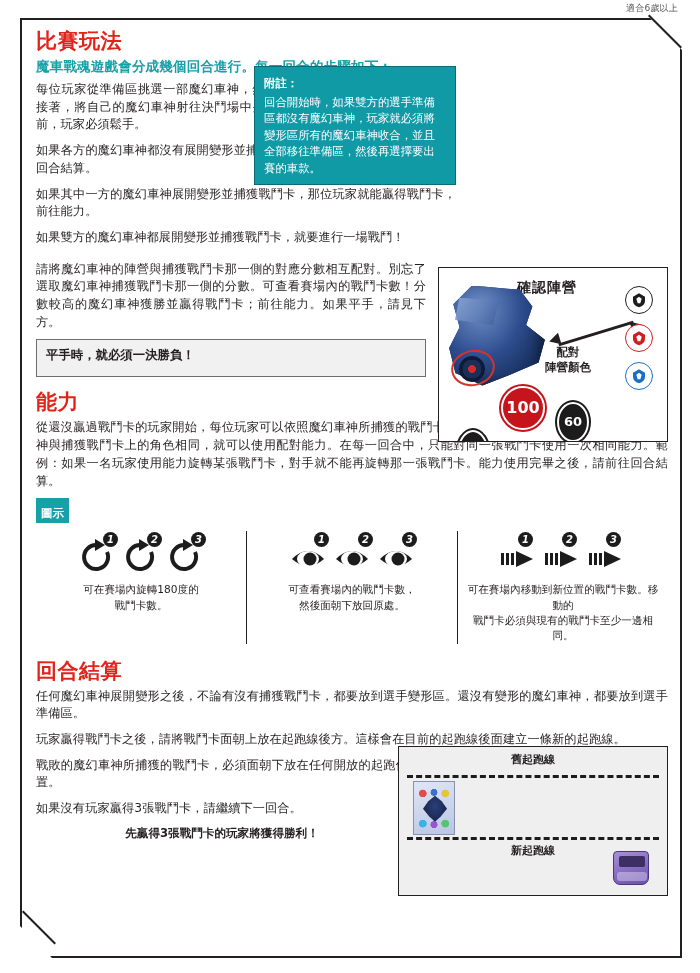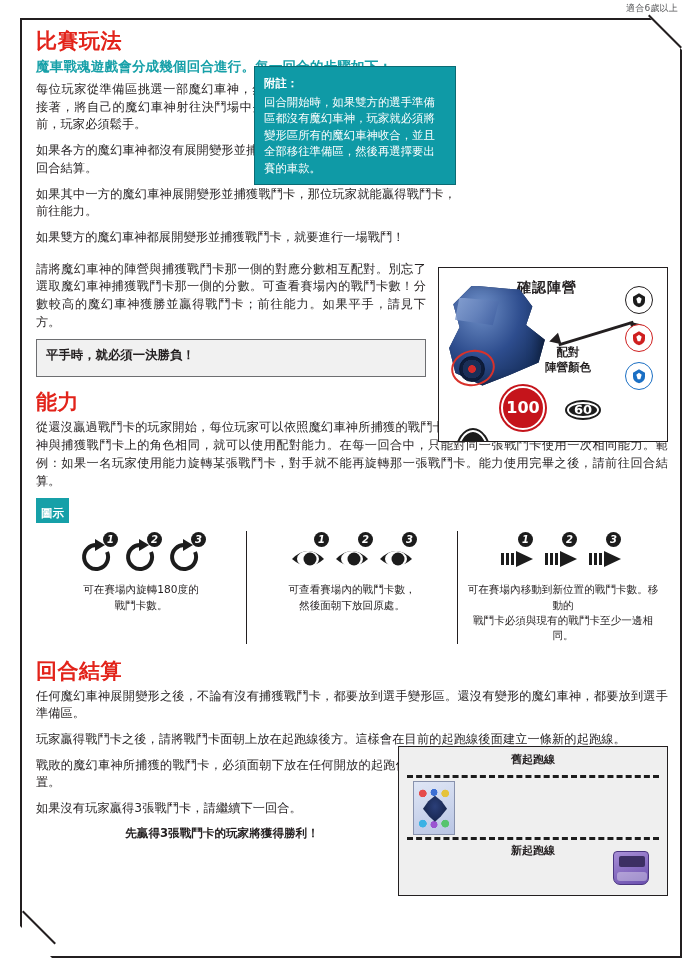--- a/index.html
+++ b/index.html
@@ -134,21 +134,21 @@
   }
   .score-circle{
     position:absolute; border-radius:50%;
     display:flex; align-items:center; justify-content:center;
     color:#fff; font-weight:bold; background:#1c1c1c;
     border:2px solid #fff; box-shadow:0 0 0 2px #1c1c1c;
   }
   .sc-20 { left:18px;  top:134px; width:32px; height:48px; font-size:13px;margin-top:28px; }
   .sc-100{ left:62px;  top:118px; width:44px; height:44px; font-size:16px;
            background:#c5141b; box-shadow:0 0 0 2px #c5141b; }
-  .sc-60 { left:128px; top:134px; width:32px; height:16px; font-size:13px; }
+  .sc-60 { left:118px; top:134px; width:32px; height:40px; font-size:13px; }
 
   
   #sec-ability{ margin-top:14px; }
   .legend-tag{
     display:inline-block; background:#16a0a8; color:#fff;
     font-size:11.5px; font-weight:bold; padding:8px 5px 2px 5px; margin-bottom:6px;
   }
   #legend-row{ display:flex; width:632px; margin-top:2px; }
   .legend-col{ flex:1; text-align:center; position:relative; padding:0 6px; }
   .legend-col + .legend-col{ border-left:1.5px solid #231f20; }

